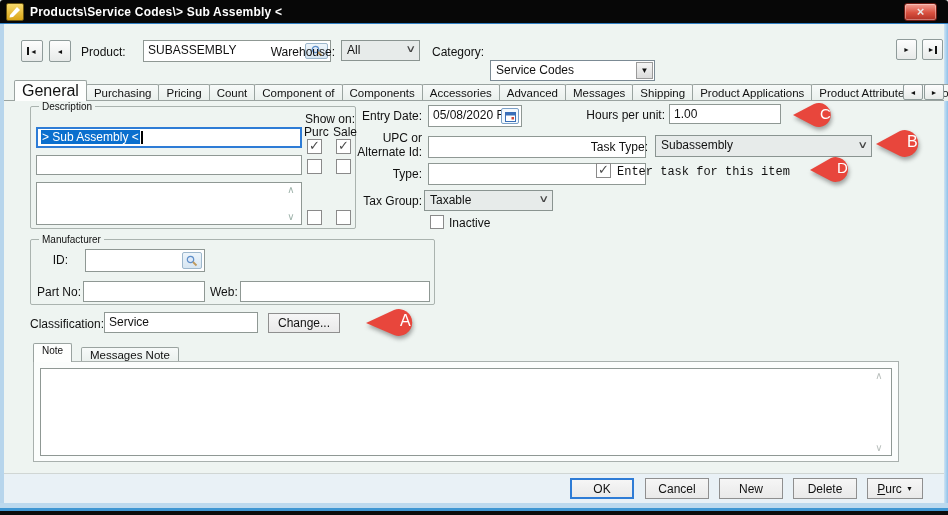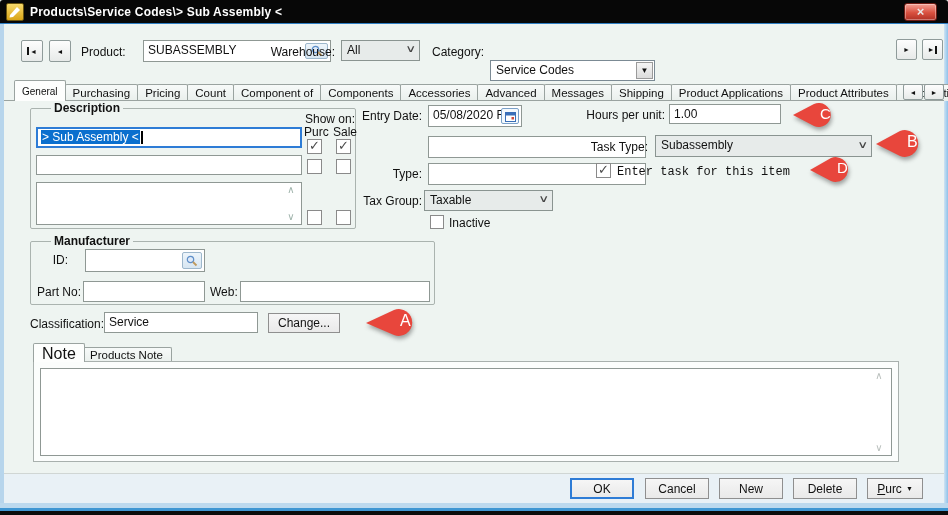--- a/index.html
+++ b/index.html
@@ -41,26 +41,26 @@
                    padding:2px 22px 2px 5px; cursor:pointer; }
   .combo-classic .dbtn { position:absolute; right:1px; top:1px; bottom:1px; width:17px;
                          background:linear-gradient(#f5f5f5,#dcdcdc); border:1px solid #9a9a9a;
                          display:flex; align-items:center; justify-content:center; font-size:8px; color:#111; }
 
   
   .tabstrip { position:absolute; left:14px; top:80px; width:900px; height:21px; display:flex; align-items:flex-end; }
   .tab { height:17px; padding:0 7px; font-size:11.5px; color:#111; background:linear-gradient(#f7faf9,#e9efec);
          border:1px solid #9aa3a0; border-bottom:none; border-radius:2px 2px 0 0; margin-right:-1px;
          display:flex; align-items:center; white-space:nowrap; cursor:pointer; }
-  .tab.active { height:21px; background:#fdfefd; z-index:3; font-size:10px; }
+  .tab.active { height:21px; background:#fdfefd; z-index:3; font-size:16px; }
   .tabline { position:absolute; left:4px; top:100px; width:940px; height:1px; background:#9aa3a0; z-index:1; }
   .tab-scroll { position:absolute; top:84px; width:20px; height:16px; z-index:4; }
 
   fieldset.grp { position:absolute; border:1px solid #aab3af; border-radius:2px; }
-  fieldset.grp legend { font-size:12px; color:#111; margin-left:20px; padding:0 3px;font-weight:bold; }
+  fieldset.grp legend { font-size:10px; color:#111; margin-left:8px; padding:0 3px; }
 
   .cb { position:absolute; background:#fff; border:1px solid #8a8a8a; text-align:center;
         font-size:13px; line-height:12px; color:#4a4a4a; cursor:pointer; }
 
   .sel-text { background:#0a6fce; color:#fff; padding:0 1px; }
   .caret { display:inline-block; width:2px; height:13px; background:#000; vertical-align:middle; margin-left:1px; }
 
   .scroll-arrows { position:absolute; right:3px; top:2px; bottom:2px; width:14px; display:flex;
                    flex-direction:column; justify-content:space-between; align-items:center; }
   .sarr { font-size:10px; color:#9fb3ab; line-height:1; cursor:pointer; }
@@ -72,21 +72,21 @@
   .print-lbl::first-letter { text-decoration:underline; }
   .print-arr { font-size:7px; color:#111; }
 
   .footer-band { position:absolute; left:4px; top:473px; width:940px; height:30px; background:#e9f1f6;
                  border-top:1px solid #d0d6d4; }
 
   .callout { position:absolute; z-index:5; filter:drop-shadow(1px 3px 2px rgba(60,60,60,.45)); }
   .callout svg { display:block; }
   .callout .letter { position:absolute; color:#fff; font-size:16px; font-weight:400; }
 
-  .note-tab { position:absolute; font-size:16px; color:#111; background:linear-gradient(#f7faf9,#eaf0ed);
+  .note-tab { position:absolute; font-size:10px; color:#111; background:linear-gradient(#f7faf9,#eaf0ed);
               border:1px solid #9aa3a0; border-bottom:none; border-radius:2px 2px 0 0; padding:1px 8px; cursor:pointer; }
   .note-tab.active { background:#fdfefd; z-index:3; }
   .note-outer { position:absolute; left:33px; top:361px; width:866px; height:101px; background:#fbfdfc;
                 border:1px solid #a8b0ad; z-index:2; }
   .note-area { position:absolute; left:6px; top:6px; width:852px; height:88px; background:#fff; border:1px solid #8f9894; }
 </style>
 </head>
 <body>
 
 <div class="window">
@@ -197,20 +197,24 @@
   <div class="tbx" style="left:428px;top:105px;width:94px;height:22px;padding-right:22px;">
     <span>05/08/2020 Fri</span>
     <div style="position:absolute;right:2px;top:2px;width:18px;height:16px;background:#f4f9fd;border:1px solid #7aa0c8;border-radius:2px;display:flex;align-items:center;justify-content:center;cursor:pointer;">
       <svg width="11" height="11" viewBox="0 0 11 11">
           <rect x="0.5" y="1.5" width="10" height="9" fill="#fff" stroke="#3a6fb8"></rect>
           <rect x="0.5" y="1.5" width="10" height="3" fill="#3a6fb8"></rect>
           <rect x="6.5" y="6" width="2.5" height="2.5" fill="#d04a3a"></rect>
         </svg>
     </div>
   </div>
+  <div class="lbl r" style="left:337px;top:131px;width:85px;line-height:1.2;">
+    <div>UPC or</div>
+    <div>Alternate Id:</div>
+  </div>
   <div class="tbx" style="left:428px;top:136px;width:218px;height:22px;">
     <span></span>
   </div>
   <span class="lbl r" style="left:337px;top:167px;width:85px;">Type:</span>
   <div class="tbx" style="left:428px;top:163px;width:218px;height:22px;">
     <span></span>
   </div>
   <span class="lbl r" style="left:337px;top:194px;width:85px;">Tax Group:</span>
   <div class="combo-flat" style="left:424px;top:190px;width:129px;height:21px;">
     <span>Taxable</span>
@@ -258,21 +262,21 @@
     <span>Service</span>
   </div>
   <div class="btn" style="left:268px;top:313px;width:72px;height:20px;">
     <span>Change...</span>
   </div>
 
   <div class="note-tab active" style="left:33px;top:343px;height:19px;">
     <span>Note</span>
   </div>
   <div class="note-tab" style="left:81px;top:347px;height:15px;font-size:11.5px;">
-    <span>Products Note</span>
+    <span>Messages Note</span>
   </div>
   <div class="note-outer">
     <div class="note-area">
       <span></span>
       <div class="scroll-arrows" style="right:5px;">
         <span class="sarr" style="color:#b9bfbc;">∧</span>
         <span class="sarr" style="color:#b9bfbc;">∨</span>
       </div>
     </div>
   </div>

